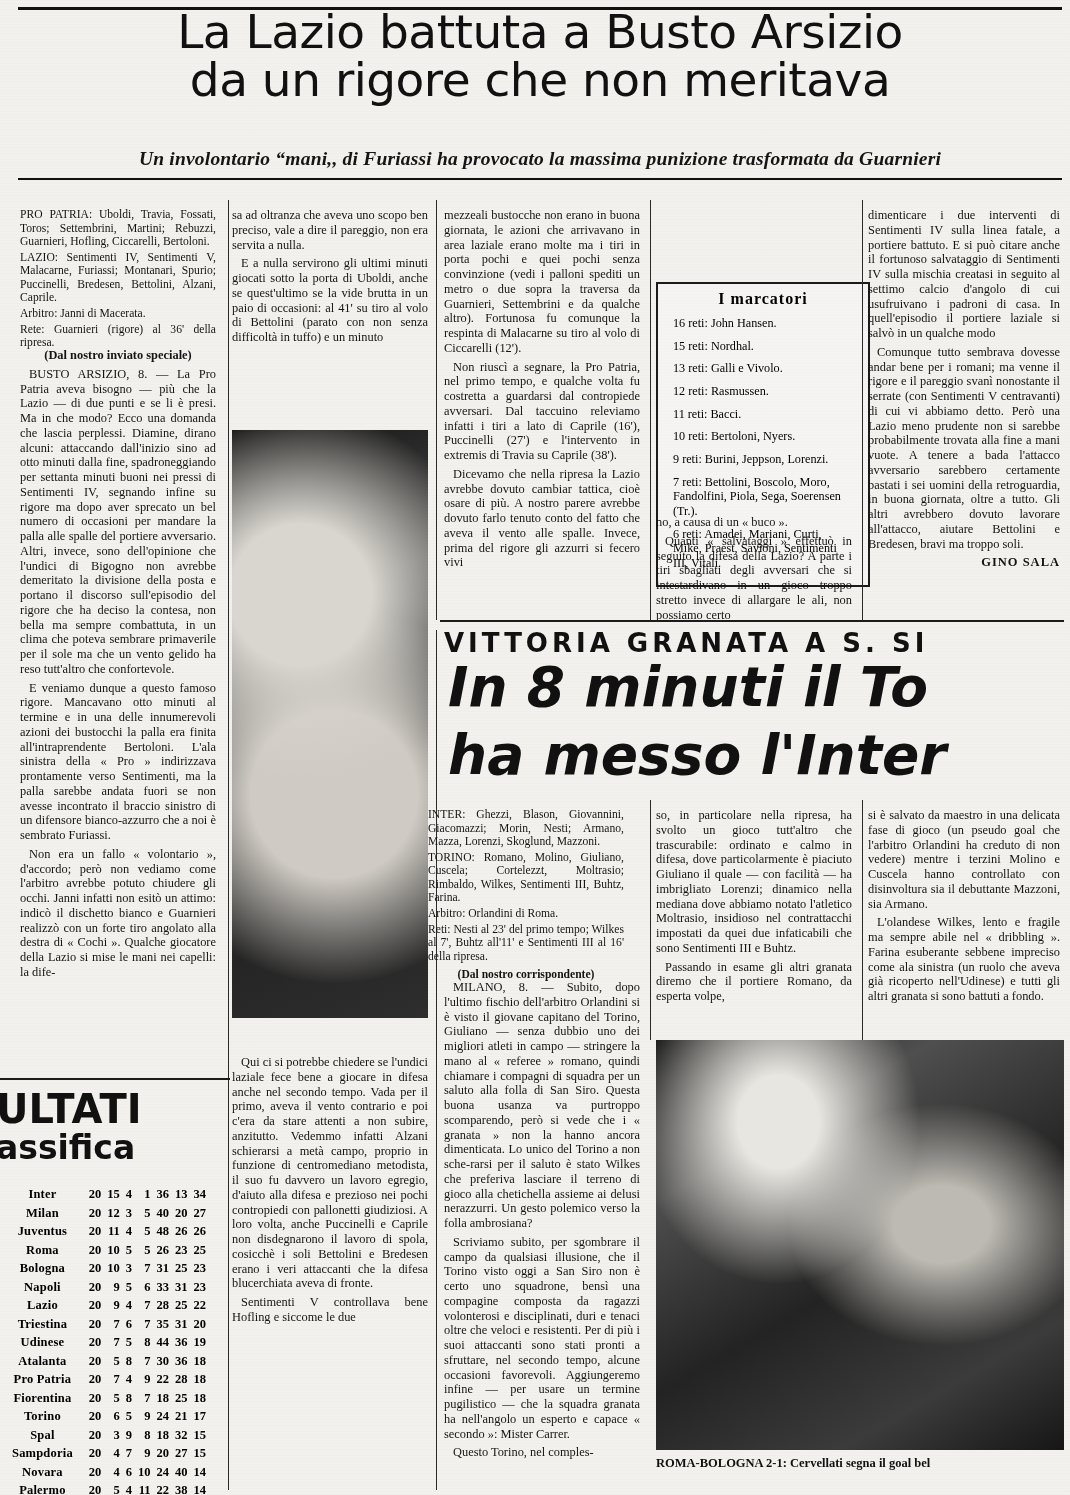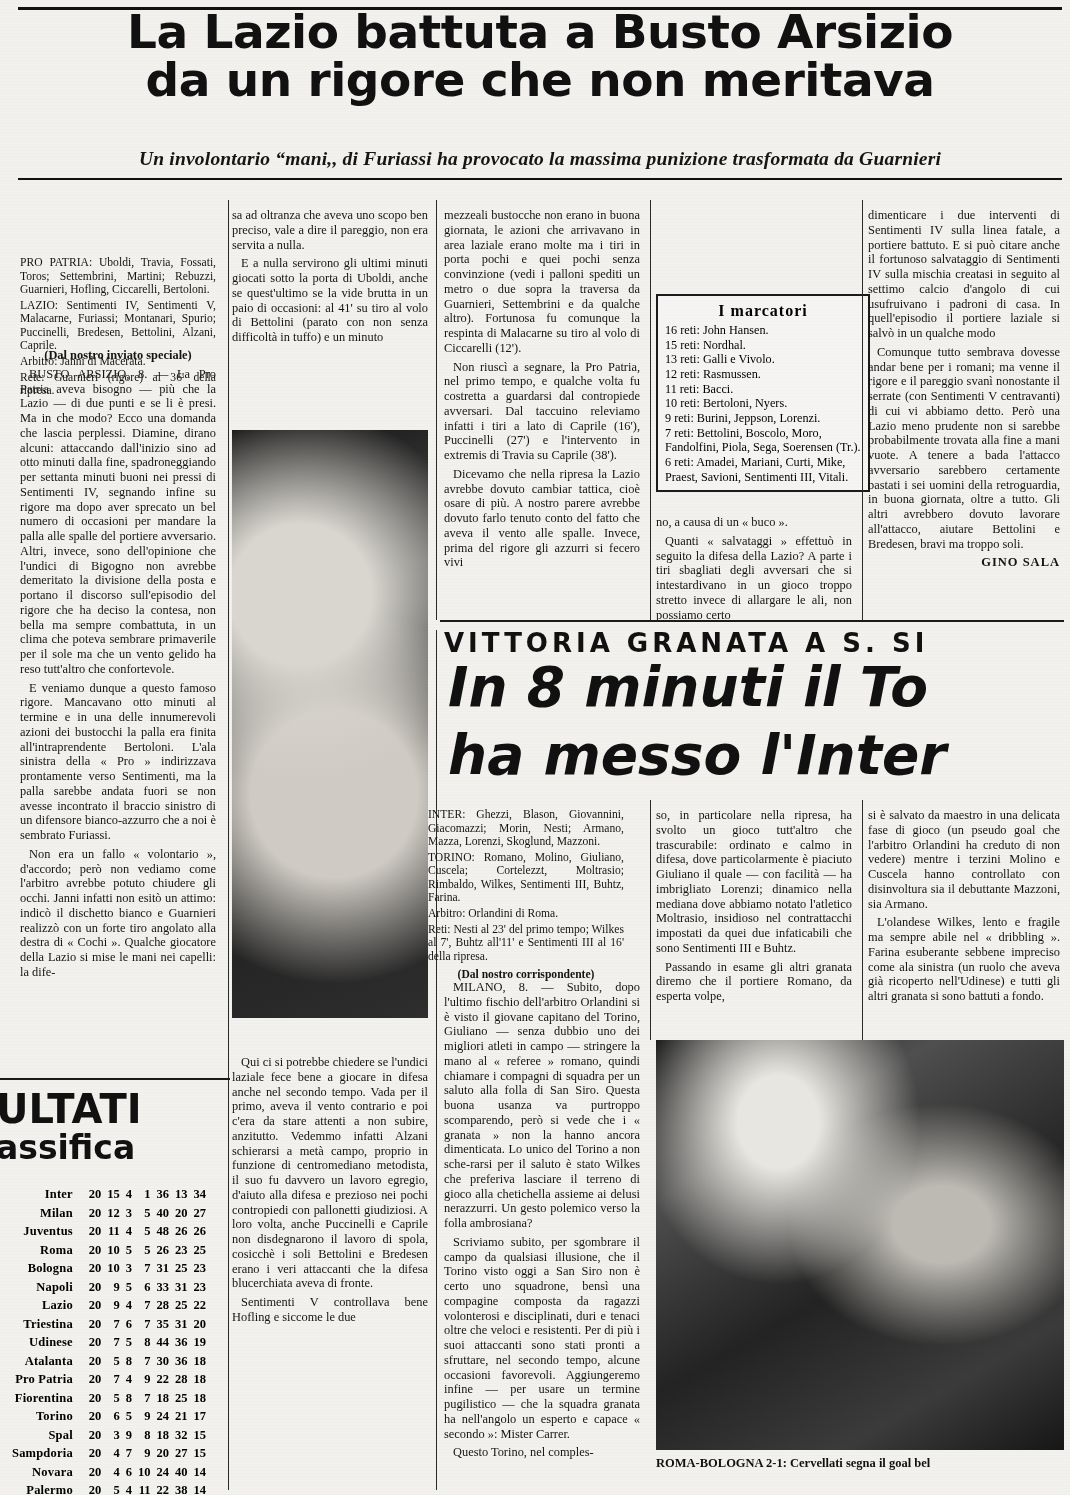--- a/index.html
+++ b/index.html
@@ -14,21 +14,21 @@
   .page{
     position:absolute;inset:0;
     background:
       repeating-linear-gradient(0deg, rgba(0,0,0,0.012) 0 1px, rgba(0,0,0,0) 1px 3px),
       #f2f1ee;
   }
   
   .headline{
     position:absolute;left:20px;top:8px;width:1040px;
     font-family:"DejaVu Sans", sans-serif;
-    font-weight:bold;
+    font-weight:normal;
     font-size:47px;
     line-height:1.02;
     letter-spacing:-0.5px;
     color:#111;
     text-align:center;
   }
   .headline .l2{display:block;}
   .subhead{
     position:absolute;left:20px;top:148px;width:1040px;
     text-align:center;
@@ -76,21 +76,21 @@
     line-height:1.2;
   }
   .marcatori .mtitle{
     text-align:center;
     font-weight:bold;
     font-size:16px;
     font-family:"Liberation Serif", serif;
     letter-spacing:1px;
     margin-bottom:3px;
   }
-  .marcatori .mrow{text-indent:0;margin:0;}
+  .marcatori .mrow{text-indent:0;margin:8px;}
   .sign{text-align:right;font-weight:bold;font-size:12.5px;letter-spacing:1px;}
 
   
   .photo{
     position:absolute;
     background:#3a3a3a;
     overflow:hidden;
   }
   .ph-noise{
     position:absolute;inset:0;
@@ -136,42 +136,42 @@
     margin-top:2px;
   }
   table.classifica{
     position:absolute;left:12px;top:1185px;
     border-collapse:collapse;
     font-size:12.5px;
     font-family:"Liberation Serif", serif;
     font-weight:bold;
   }
   table.classifica td{padding:1px 0;line-height:1.32;}
-  table.classifica td.team{text-align:right;padding-right:10px;letter-spacing:0.2px;margin-left:8px;}
+  table.classifica td.team{text-align:center;padding-right:10px;letter-spacing:0.2px;margin-left:8px;}
   table.classifica td.n{text-align:right;padding-left:6px;font-weight:bold;}
 
   .photo2cap{
     position:absolute;font-weight:bold;font-size:12.5px;color:#111;white-space:nowrap;overflow:hidden;
   }
 </style>
 </head>
 <body>
 
 <div class="page">
 
   <div class="rule top"></div>
 
   <div class="headline">
     <span>La Lazio battuta a Busto Arsizio</span>
     <span class="l2">da un rigore che non meritava</span>
   </div>
   <div class="subhead">Un involontario “mani,, di Furiassi ha provocato la massima punizione trasformata da Guarnieri</div>
   <div class="rule underSub"></div>
 
-  <div class="col lineups" style="left:20px;top:208px;width:196px;margin-top:48px;">
+  <div class="col lineups" style="left:20px;top:208px;width:196px;">
     <p>PRO PATRIA: Uboldi, Travia, Fossati, Toros; Settembrini, Martini; Rebuzzi, Guarnieri, Hofling, Ciccarelli, Bertoloni.</p>
     <p>LAZIO: Sentimenti IV, Sentimenti V, Malacarne, Furiassi; Montanari, Spurio; Puccinelli, Bredesen, Bettolini, Alzani, Caprile.</p>
     <p>Arbitro: Janni di Macerata.</p>
     <p>Rete: Guarnieri (rigore) al 36' della ripresa.</p>
   </div>
   <div class="col" style="left:20px;top:348px;width:196px;">
     <p class="center" style="font-weight:bold;">(Dal nostro inviato speciale)</p>
     <p>BUSTO ARSIZIO, 8. — La Pro Patria aveva bisogno — più che la Lazio — di due punti e se li è presi. Ma in che modo? Ecco una domanda che lascia perplessi. Diamine, dirano alcuni: attaccando dall'inizio sino ad otto minuti dalla fine, spadroneggiando per settanta minuti buoni nei pressi di Sentimenti IV, segnando infine su rigore ma dopo aver sprecato un bel numero di occasioni per mandare la palla alle spalle del portiere avversario. Altri, invece, sono dell'opinione che l'undici di Bigogno non avrebbe demeritato la divisione della posta e portano il discorso sull'episodio del rigore che ha deciso la contesa, non bella ma sempre combattuta, in un clima che poteva sembrare primaverile per il sole ma che un vento gelido ha reso tutt'altro che confortevole.</p>
     <p>E veniamo dunque a questo famoso rigore. Mancavano otto minuti al termine e in una delle innumerevoli azioni dei bustocchi la palla era finita all'intraprendente Bertoloni. L'ala sinistra della « Pro » indirizzava prontamente verso Sentimenti, ma la palla sarebbe andata fuori se non avesse incontrato il braccio sinistro di un difensore bianco-azzurro che a noi è sembrato Furiassi.</p>
     <p>Non era un fallo « volontario », d'accordo; però non vediamo come l'arbitro avrebbe potuto chiudere gli occhi. Janni infatti non esitò un attimo: indicò il dischetto bianco e Guarnieri realizzò con un forte tiro angolato alla destra di « Cochi ». Qualche giocatore della Lazio si mise le mani nei capelli: la dife-</p>
@@ -192,21 +192,21 @@
     <p>Sentimenti V controllava bene Hofling e siccome le due</p>
   </div>
 
   <div class="col" style="left:444px;top:208px;width:196px;">
     <p class="noind">mezzeali bustocche non erano in buona giornata, le azioni che arrivavano in area laziale erano molte ma i tiri in porta pochi e quei pochi senza convinzione (vedi i palloni spediti un metro o due sopra la traversa da Guarnieri, Settembrini e da qualche altro). Fortunosa fu comunque la respinta di Malacarne su tiro al volo di Ciccarelli (12').</p>
     <p>Non riuscì a segnare, la Pro Patria, nel primo tempo, e qualche volta fu costretta a guardarsi dal contropiede avversari. Dal taccuino releviamo infatti i tiri a lato di Caprile (16'), Puccinelli (27') e l'intervento in extremis di Travia su Caprile (38').</p>
     <p>Dicevamo che nella ripresa la Lazio avrebbe dovuto cambiar tattica, cioè osare di più. A nostro parere avrebbe dovuto farlo tenuto conto del fatto che aveva il vento alle spalle. Invece, prima del rigore gli azzurri si fecero vivi</p>
   </div>
 
 
-  <div class="marcatori" style="left:656px;top:294px;width:196px;">
+  <div class="marcatori" style="left:656px;top:282px;width:196px;">
     <div class="mtitle">I marcatori</div>
     <p class="mrow">16 reti: John Hansen.</p>
     <p class="mrow">15 reti: Nordhal.</p>
     <p class="mrow">13 reti: Galli e Vivolo.</p>
     <p class="mrow">12 reti: Rasmussen.</p>
     <p class="mrow">11 reti: Bacci.</p>
     <p class="mrow">10 reti: Bertoloni, Nyers.</p>
     <p class="mrow">9 reti: Burini, Jeppson, Lorenzi.</p>
     <p class="mrow">7 reti: Bettolini, Boscolo, Moro, Fandolfini, Piola, Sega, Soerensen (Tr.).</p>
     <p class="mrow">6 reti: Amadei, Mariani, Curti, Mike, Praest, Savioni, Sentimenti III, Vitali.</p>

